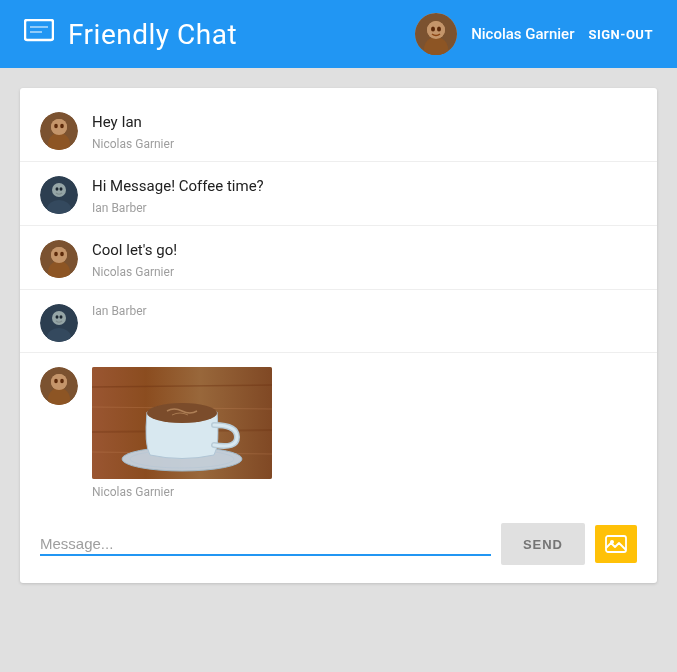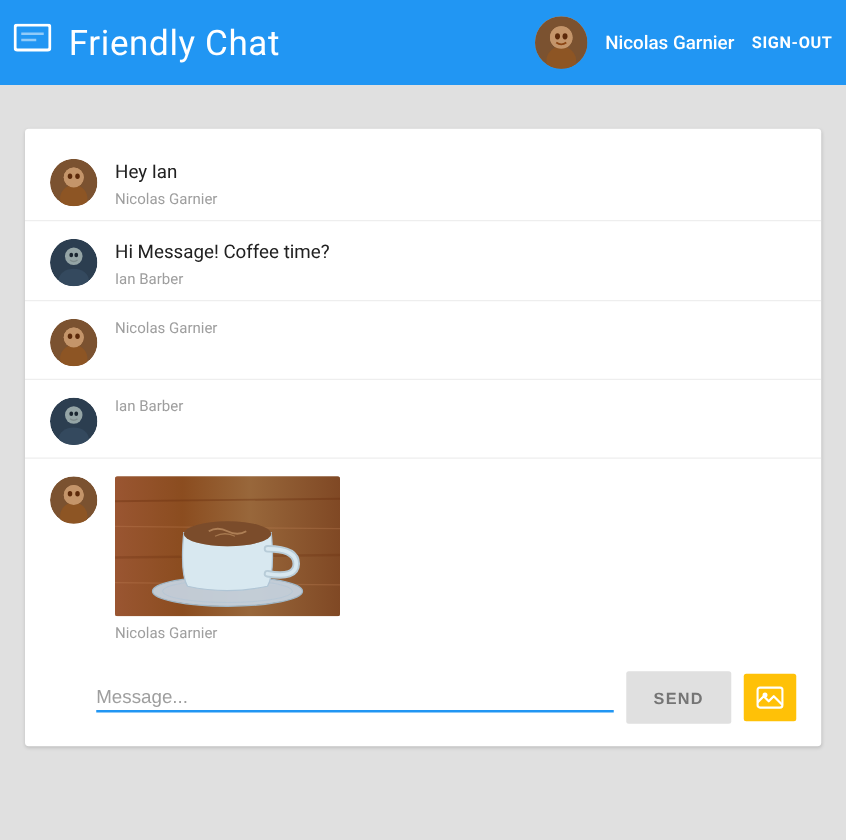--- a/index.html
+++ b/index.html
@@ -9,21 +9,21 @@
       width: 677px;
       min-height: 672px;
     }
 
     
     .header {
       background: #2196F3;
       height: 68px;
       display: flex;
       align-items: center;
-      padding: 0 11px;
+      padding: 0 24px;
       justify-content: space-between;
     }
     .header-left {
       display: flex;
       align-items: center;
       gap: 14px;
     }
     .header-icon {
       color: white;
       font-size: 28px;
@@ -68,21 +68,21 @@
       font-size: 13px;
       font-weight: 700;
       letter-spacing: 0.5px;
       cursor: pointer;
       text-transform: uppercase;
       text-align: center;
     }
 
     
     .chat-wrapper {
-      padding: 35px 20px 20px 20px;
+      padding: 20px 20px 20px 20px;
     }
     .chat-card {
       background: white;
       border-radius: 3px;
       box-shadow: 0 1px 3px rgba(0,0,0,0.15);
       padding: 0;
       overflow: hidden;
     }
 
     
@@ -118,21 +118,20 @@
       color: #9e9e9e;
     }
     
 
     
     .input-area {
       padding: 14px 20px 18px 20px;
       display: flex;
       flex-direction: column;
       gap: 8px;
-      margin-left: 37px;
     }
     .input-row {
       display: flex;
       align-items: center;
       gap: 10px;
     }
     .message-input-wrapper {
       flex: 1;
       display: flex;
       flex-direction: column;
@@ -254,20 +253,21 @@
           <svg width="38" height="38" viewBox="0 0 38 38">
             <circle cx="19" cy="19" r="19" fill="#7B5230"></circle>
             <circle cx="19" cy="15" r="8" fill="#C4956A"></circle>
             <circle cx="19" cy="32" r="11" fill="#8D5524"></circle>
             <circle cx="19" cy="15" r="8" fill="#C4956A"></circle>
             <ellipse cx="16" cy="14" rx="1.8" ry="2.2" fill="#5D2A0A"></ellipse>
             <ellipse cx="22" cy="14" rx="1.8" ry="2.2" fill="#5D2A0A"></ellipse>
           </svg>
         </div>
         <div class="msg-body">
+          <div class="msg-text">Cool let's go!</div>
           <div class="msg-sender">Nicolas Garnier</div>
         </div>
       </div>
 
       <div class="message-item">
         <div class="msg-avatar">
           <svg width="38" height="38" viewBox="0 0 38 38">
             <circle cx="19" cy="19" r="19" fill="#2c3e50"></circle>
             <circle cx="19" cy="14" r="7" fill="#95a5a6"></circle>
             <ellipse cx="19" cy="33" rx="12" ry="9" fill="#34495e"></ellipse>

